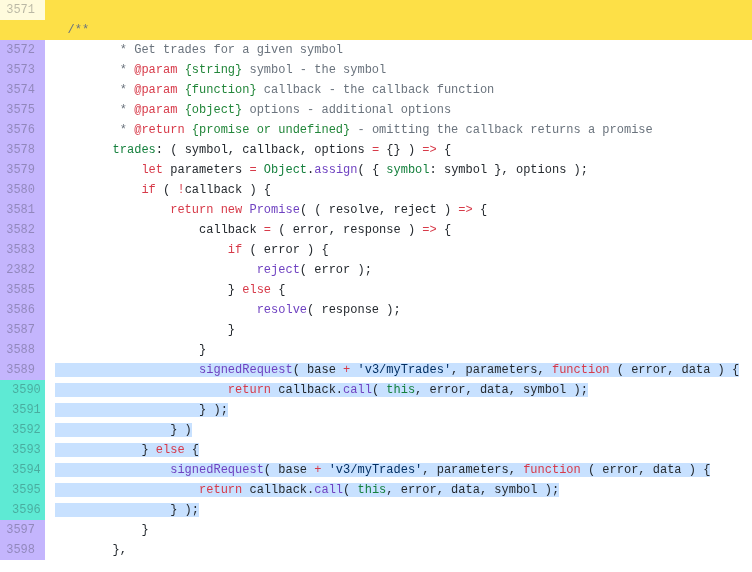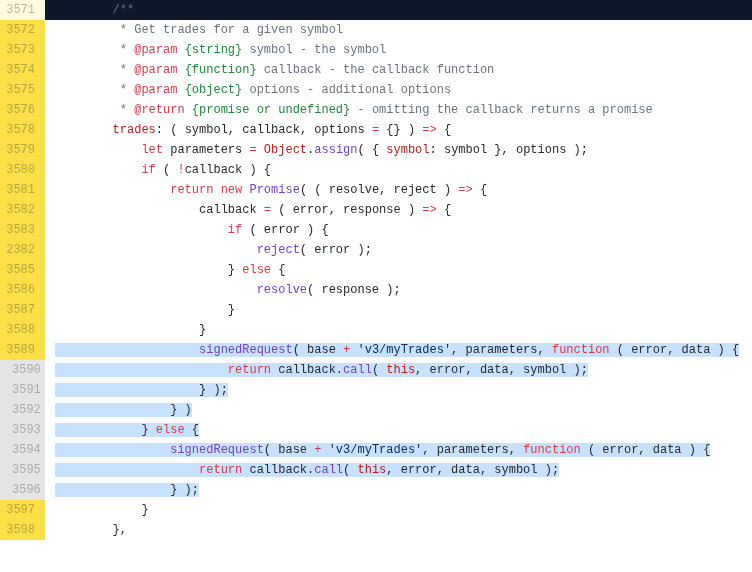--- a/index.html
+++ b/index.html
@@ -23,45 +23,46 @@
     white-space: pre;
   }
   .gutter {
     width: 45px;
     min-width: 45px;
     text-align: right;
     padding-right: 10px;
     color: rgba(27,31,35,0.3);
     user-select: none;
     font-size: 12px;
-    background: #fde047;
+    background: #c4b5fd;
   }
   .code {
     flex: 1;
     padding-left: 10px;
     position: relative;
   }
   .line.highlight-yellow {
-    background: #0f172a;
+    background: #fde047;
+    flex-direction: column;
   }
   .line.highlight-yellow .gutter {
     background: #fffbdd;
   }
   .sel {
     background: #c8e1ff;
     display: inline;
   }
   .gutter.sel-g {
-    background: #e5e5e5;
+    background: #5eead4;
     padding-left: 12px;
   }
   .k-comment { color: #6a737d; }
   .k-tag     { color: #d73a49; }
   .k-type    { color: #22863a; }
-  .k-key     { color: #b91c1c; }
+  .k-key     { color: #15803d; }
   .k-id      { color: #6f42c1; margin-top: 24px; }
   .k-str     { color: #032f62; font-family: Liberation Mono, monospace; }
   .k-kw      { color: #d73a49; }
   .k-func    { color: #6f42c1; }
   .plain     { color: #24292e; }
 </style>
 </head>
 <body>
 
 <div class="code-container" id="container">

